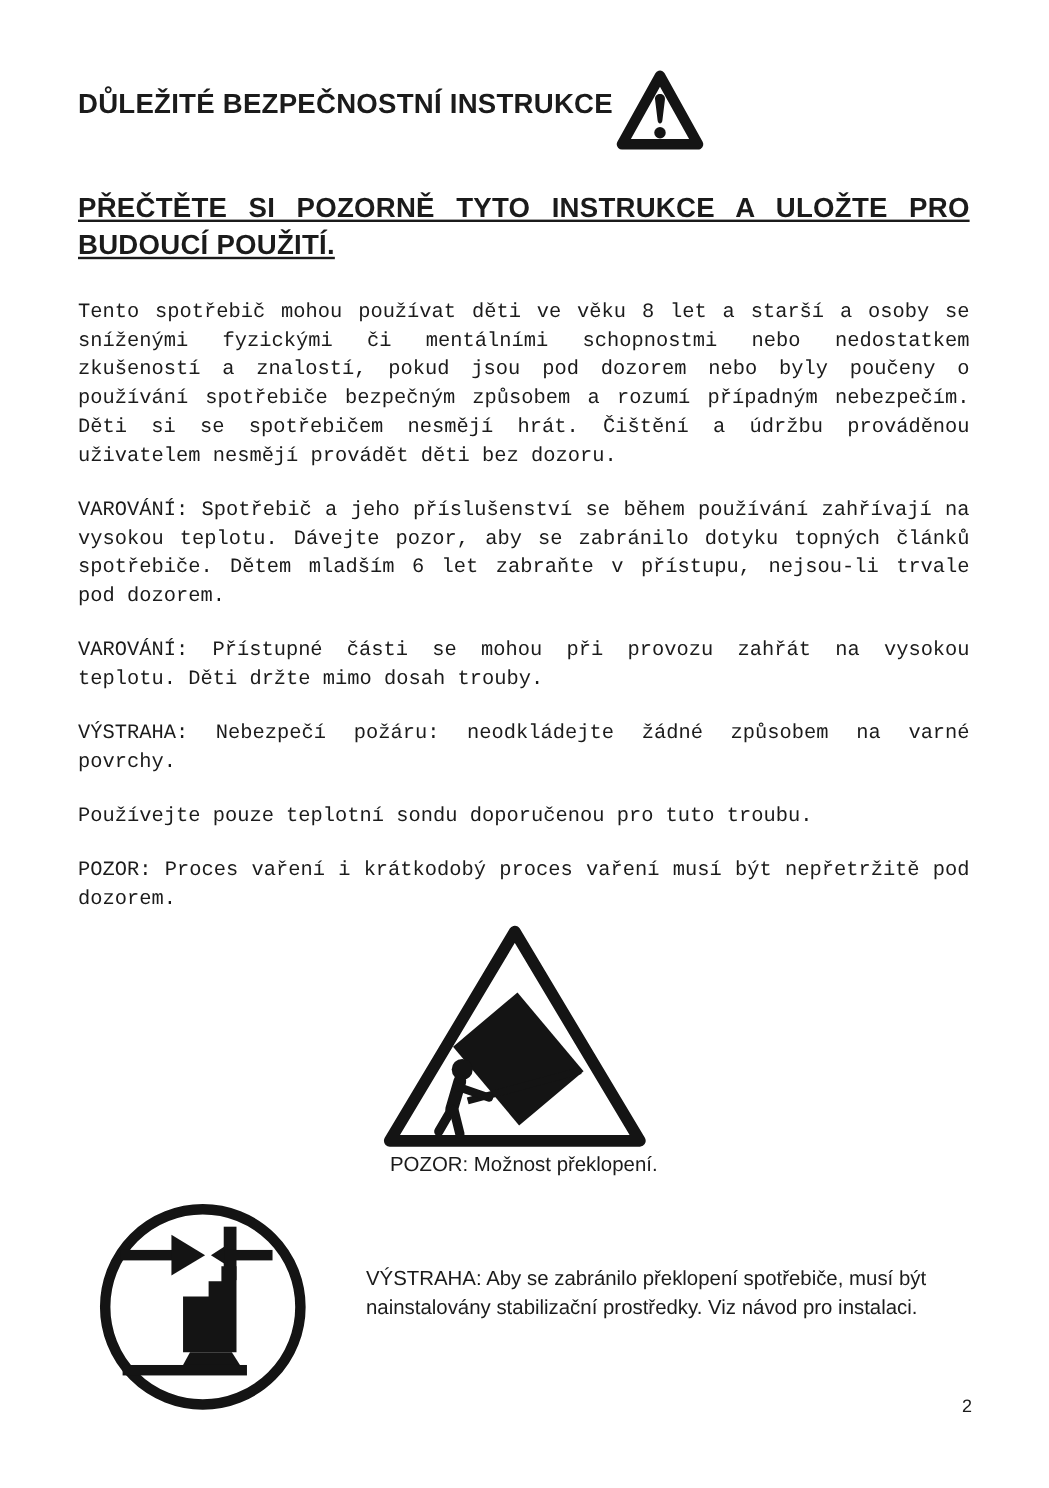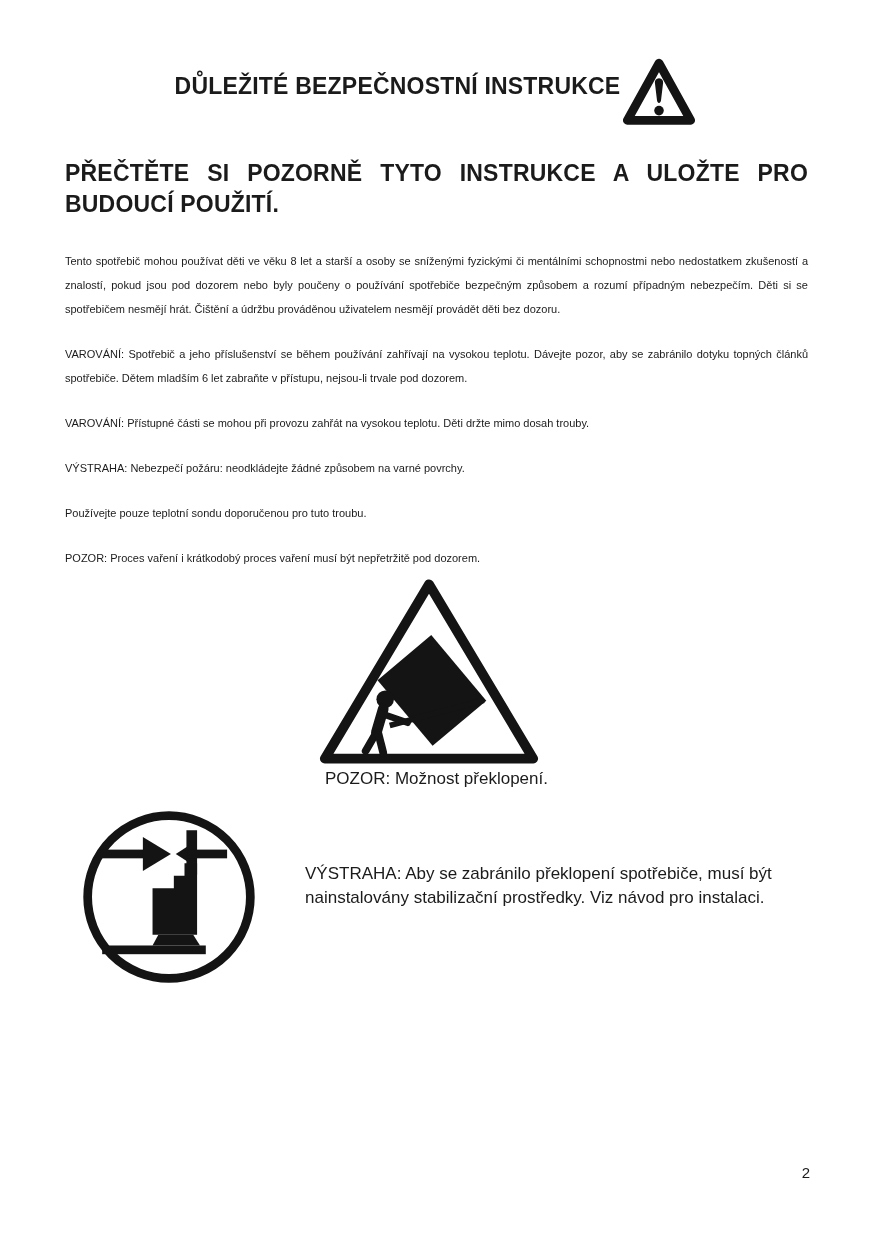--- a/index.html
+++ b/index.html
@@ -7,43 +7,45 @@
     width: 874px; height: 1240px;
     background: #ffffff;
     color: #1b1b1b;
     font-family: "Liberation Sans", sans-serif;
     position: relative;
     overflow: hidden;
   }
   .content { padding: 55px 66px 0 65px; }
   .header-row {
     display: flex;
-    justify-content: center;
+    justify-content: flex-start;
     align-items: flex-start;
   }
   .title {
     font-size: 23px;
     font-weight: bold;
     margin: 18px 0 0 0;
     letter-spacing: 0.2px;
   }
   .warn-tri { width: 78px; height: 73px; flex-shrink: 0; }
   .subtitle {
     font-size: 23px;
     font-weight: bold;
     line-height: 31px;
     margin: 30px 0 0 0;
     text-align: justify;
     letter-spacing: 0.2px;
+    text-decoration: underline;
   }
   p.body {
-    font-size: 11px;
+    font-size: 17px;
     line-height: 24px;
     text-align: justify;
     margin: 21px 0 0 0;
+    font-family: Liberation Mono, monospace;
   }
   p.body.first { margin-top: 29px; }
   .picto-row { display: flex; align-items: center; }
   .picto-row.tipover { margin-top: 5px; flex-direction: column; }
   .picto-row.antitip { margin-top: 16px; }
   .icon-cell { width: 240px; flex-shrink: 0; }
   .tri-icon { width: 224px; height: 192px; display: block; }
   .circle-icon { width: 184px; height: 184px; display: block; margin-left: 12px; }
   .caption {
     font-size: 17px;

